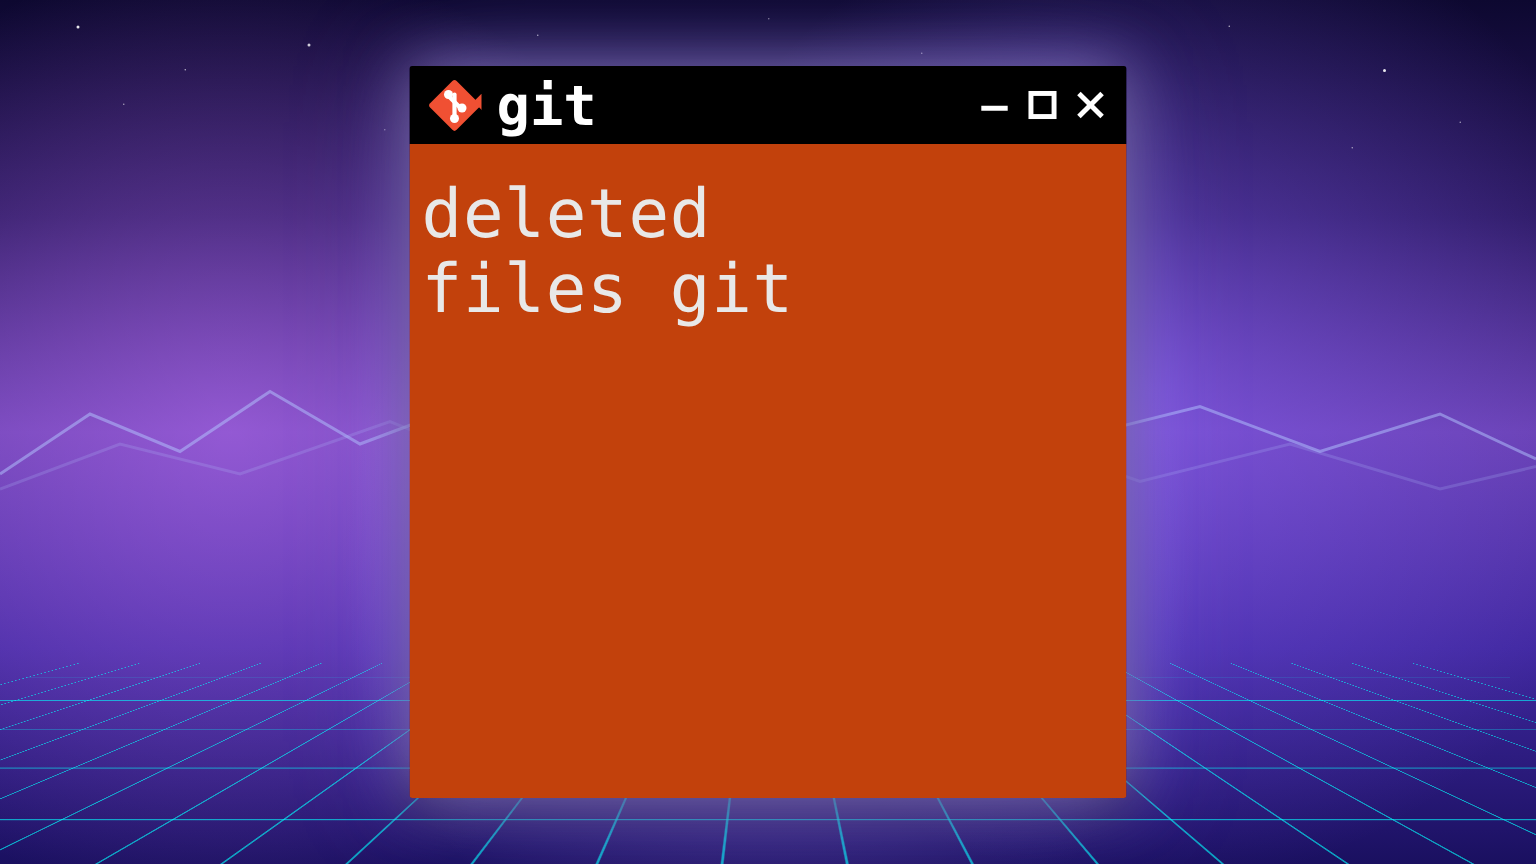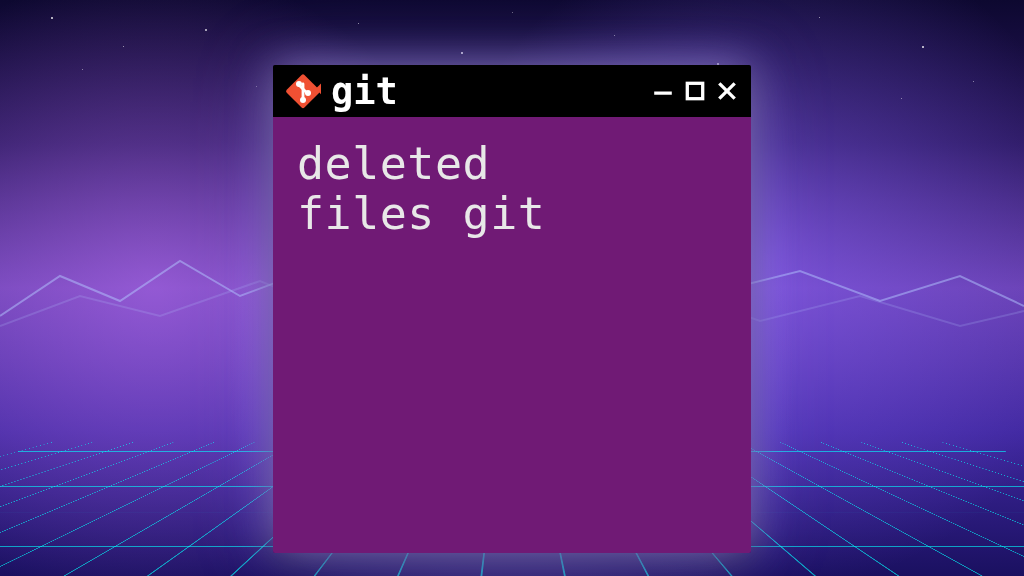--- a/index.html
+++ b/index.html
@@ -85,21 +85,20 @@
       top: 50%;
       transform: translate(-50%, -50%);
       width: 478px;
       height: 488px;
       box-shadow: 
         0 0 40px rgba(180, 160, 255, 0.6),
         0 0 80px rgba(160, 140, 255, 0.3),
         0 8px 30px rgba(0, 0, 0, 0.6);
       border-radius: 2px;
       overflow: hidden;
-      margin-top: 21px;
     }
     
     .titlebar {
       height: 52px;
       background: #000000;
       display: flex;
       align-items: center;
       padding: 0 12px;
       gap: 10px;
     }
@@ -133,22 +132,22 @@
       display: flex;
       align-items: center;
       justify-content: center;
       cursor: pointer;
     }
     
     .ctrl svg { display: block; }
     
     .terminal-body {
       height: calc(100% - 52px);
-      background: #701a75;
-      padding: 22px 24px;
+      background: #c2410c;
+      padding: 22px 8px;
     }
     
     .terminal-text {
       color: #e8e8e8;
       font-family: "Consolas", "Menlo", "DejaVu Sans Mono", monospace;
       font-size: 45px;
       line-height: 1.12;
       white-space: pre;
       letter-spacing: 0.5px;
     }

